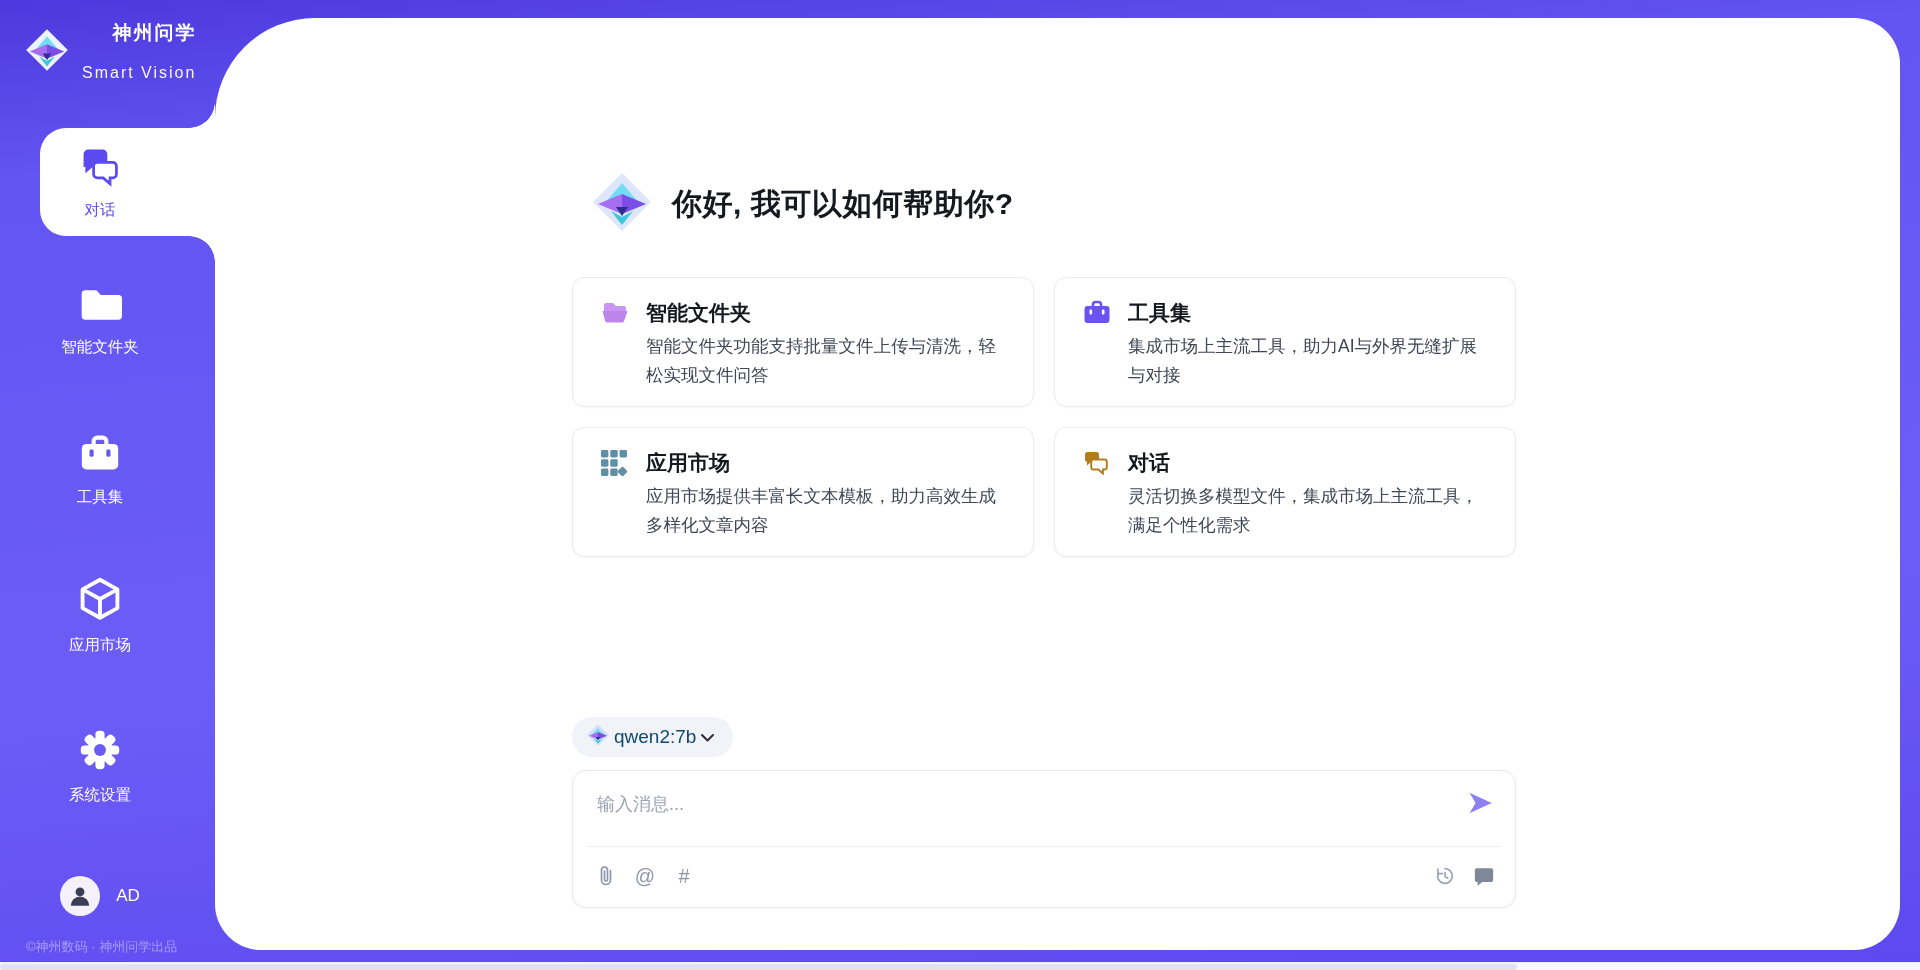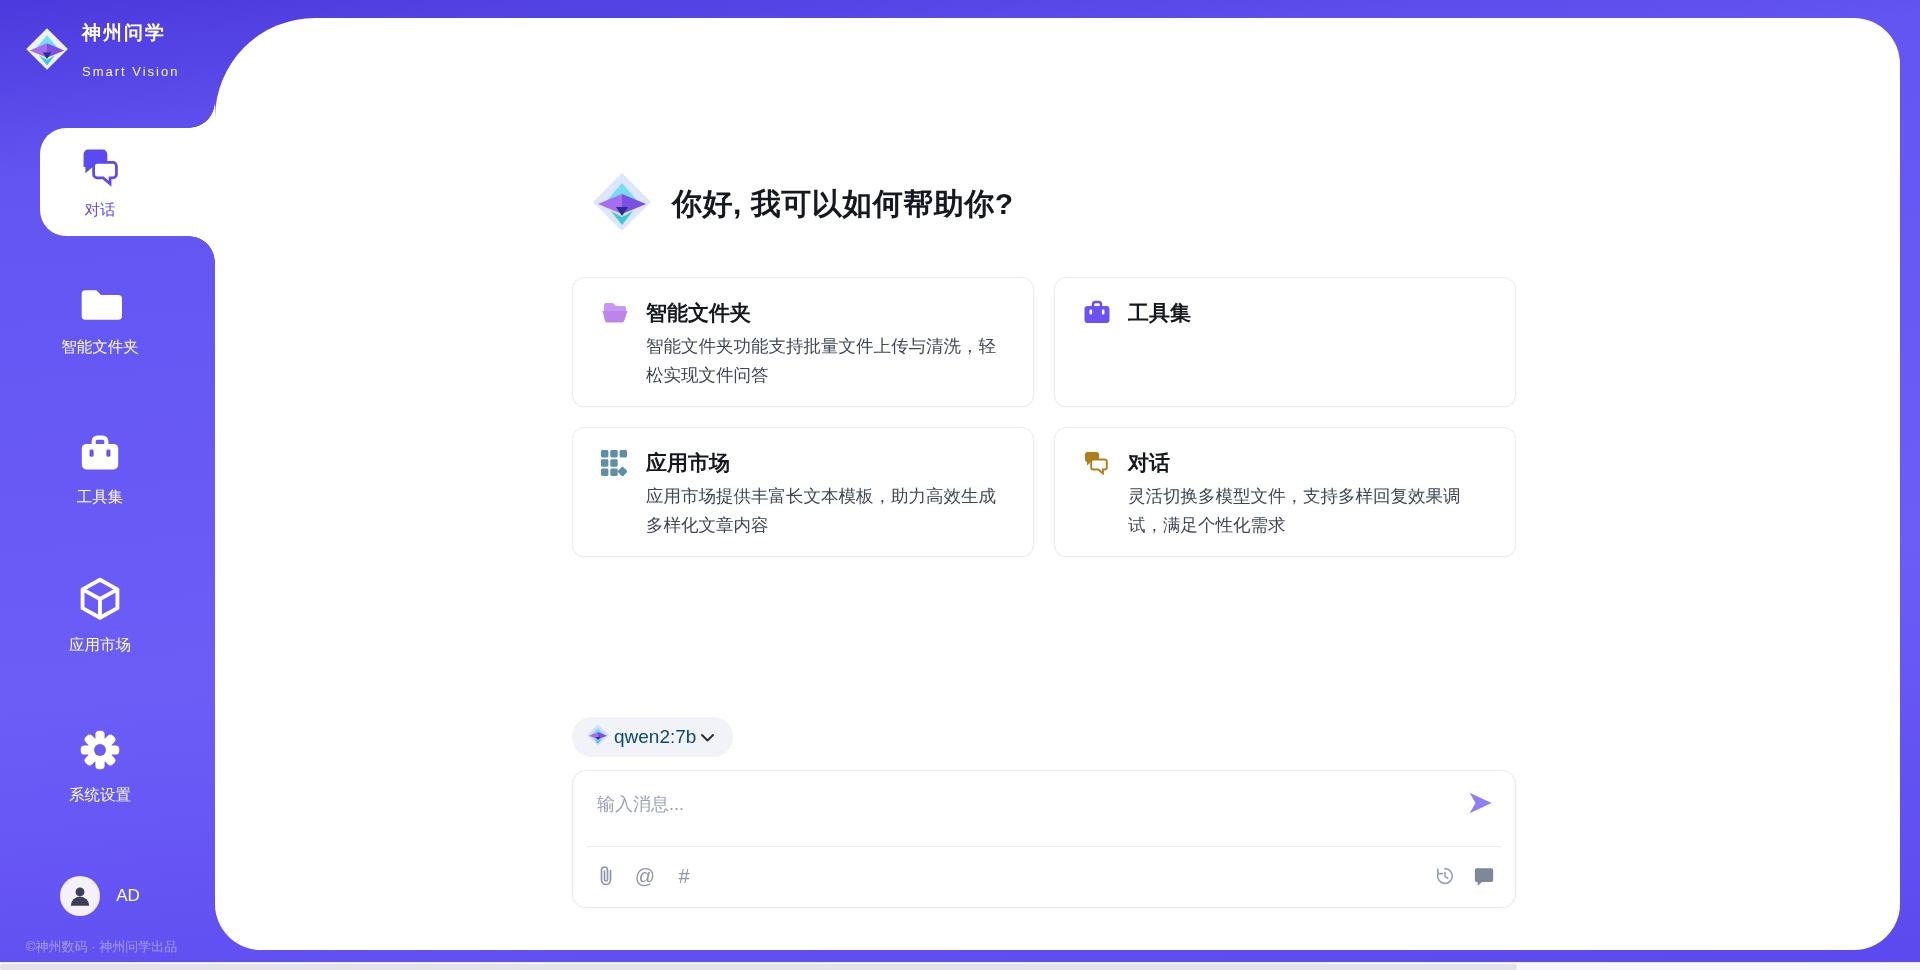--- a/index.html
+++ b/index.html
@@ -17,23 +17,23 @@
     position:absolute; left:215px; top:18px; right:20px; bottom:20px;
     background:#ffffff;
     border-radius:100px 46px 46px 46px;
     padding-left:48px;
   }
 
   
   .sidebar { position:absolute; left:0; top:0; width:215px; height:100%; }
 
   .brand { position:absolute; top:22px; left:24px; display:flex; align-items:center; gap:12px; }
-  .brand-text { color:#fff; }
+  .brand-text { color:#fff;text-align:right; }
   .brand-title { font-size:19px; font-weight:bold; letter-spacing:2px; line-height:22px; }
-  .brand-sub { font-size:13px; letter-spacing:2px; opacity:.95; margin-top:20px; }
+  .brand-sub { font-size:16px; letter-spacing:2px; opacity:.95; margin-top:20px; }
 
   .nav-item { position:absolute; left:0; width:215px; cursor:pointer; }
   .nav-inner {
     position:absolute; left:0; top:0; width:200px;
     display:flex; flex-direction:column; align-items:center;
   }
   .nav-label { font-size:15.5px; color:#ffffff; margin-top:9px; }
 
   .nav-item.active { top:128px; height:108px; }
   .nav-bg {
@@ -142,20 +142,21 @@
         <span class="card-icon">
           <svg width="28" height="26" viewBox="0 0 28 26">
             <path d="M10 6 V4.5 A2.5 2.5 0 0 1 12.5 2 h3 A2.5 2.5 0 0 1 18 4.5 V6" fill="none" stroke="#6d52f2" stroke-width="2.6"></path>
             <rect x="1.5" y="6" width="25" height="17" rx="3" fill="#6d52f2"></rect>
             <rect x="6.5" y="9.5" width="2.6" height="5" rx="1" fill="#ffffff"></rect>
             <rect x="18.9" y="9.5" width="2.6" height="5" rx="1" fill="#ffffff"></rect>
           </svg>
         </span>
         <div>
           <div class="card-title">工具集</div>
+          <div class="card-desc">集成市场上主流工具，助力AI与外界无缝扩展与对接</div>
         </div>
       </div>
 
       <div class="card">
         <span class="card-icon">
           <svg width="26" height="26" viewBox="0 0 26 26">
             <rect x="0" y="0" width="7.4" height="7.4" rx="1.4" fill="#5d8fa6"></rect>
             <rect x="9.3" y="0" width="7.4" height="7.4" rx="1.4" fill="#5d8fa6"></rect>
             <rect x="18.6" y="0" width="7.4" height="7.4" rx="1.4" fill="#5d8fa6"></rect>
             <rect x="0" y="9.3" width="7.4" height="7.4" rx="1.4" fill="#5d8fa6"></rect>
@@ -175,21 +176,21 @@
 
       <div class="card">
         <span class="card-icon">
           <svg width="27" height="25" viewBox="0 0 27 25">
             <path d="M2 4.5 A2.5 2.5 0 0 1 4.5 2 h9 A2.5 2.5 0 0 1 16 4.5 v5 A2.5 2.5 0 0 1 13.5 12 H8 l-4 3.4 V12 h0 A2.5 2.5 0 0 1 2 9.5 z" fill="#b17d1c"></path>
             <path d="M10.5 9.5 h11 a2.3 2.3 0 0 1 2.3 2.3 v5.4 a2.3 2.3 0 0 1 -2.3 2.3 h-1.6 v4 l-4.6-4 h-4.8 a2.3 2.3 0 0 1 -2.3-2.3 v-5.4 a2.3 2.3 0 0 1 2.3-2.3 z" fill="#ffffff" stroke="#b17d1c" stroke-width="1.9"></path>
           </svg>
         </span>
         <div>
           <div class="card-title">对话</div>
-          <div class="card-desc">灵活切换多模型文件，支持多样回复效果调试，满足个性化需求</div>
+          <div class="card-desc">灵活切换多模型文件，集成市场上主流工具，满足个性化需求</div>
         </div>
       </div>
 
     </div>
 
     <div class="composer-wrap">
       <button class="model-pill">
         <span>
           <svg width="24" height="24" viewBox="0 0 64 64">
             <polygon points="32,3 61,32 32,61 3,32" fill="#cfe0f8"></polygon>

